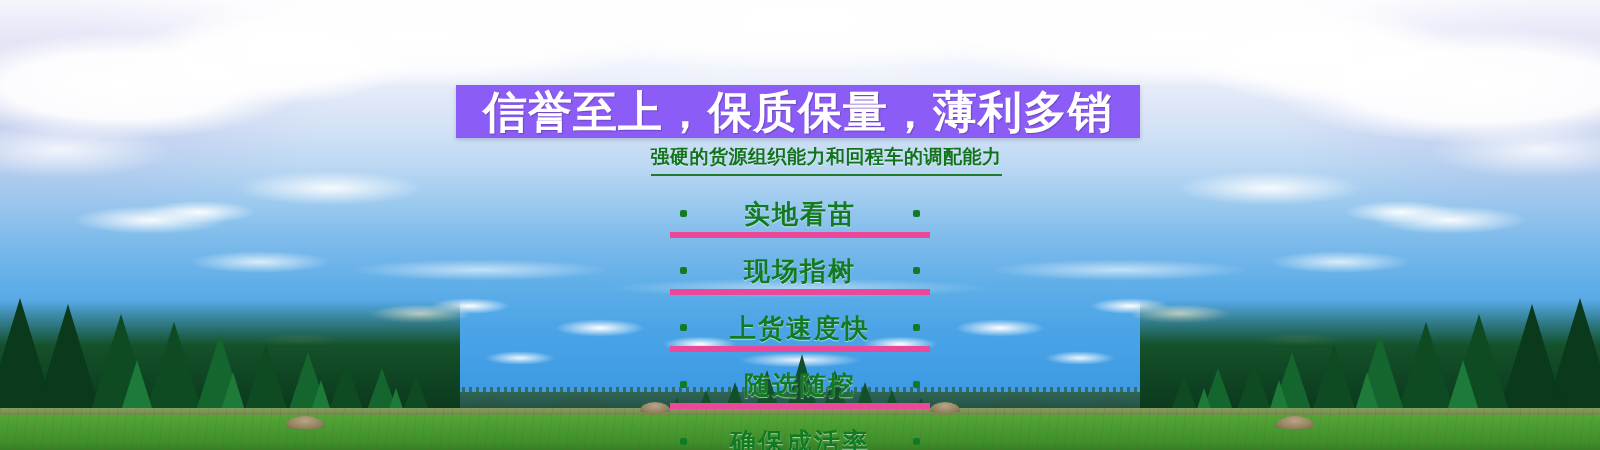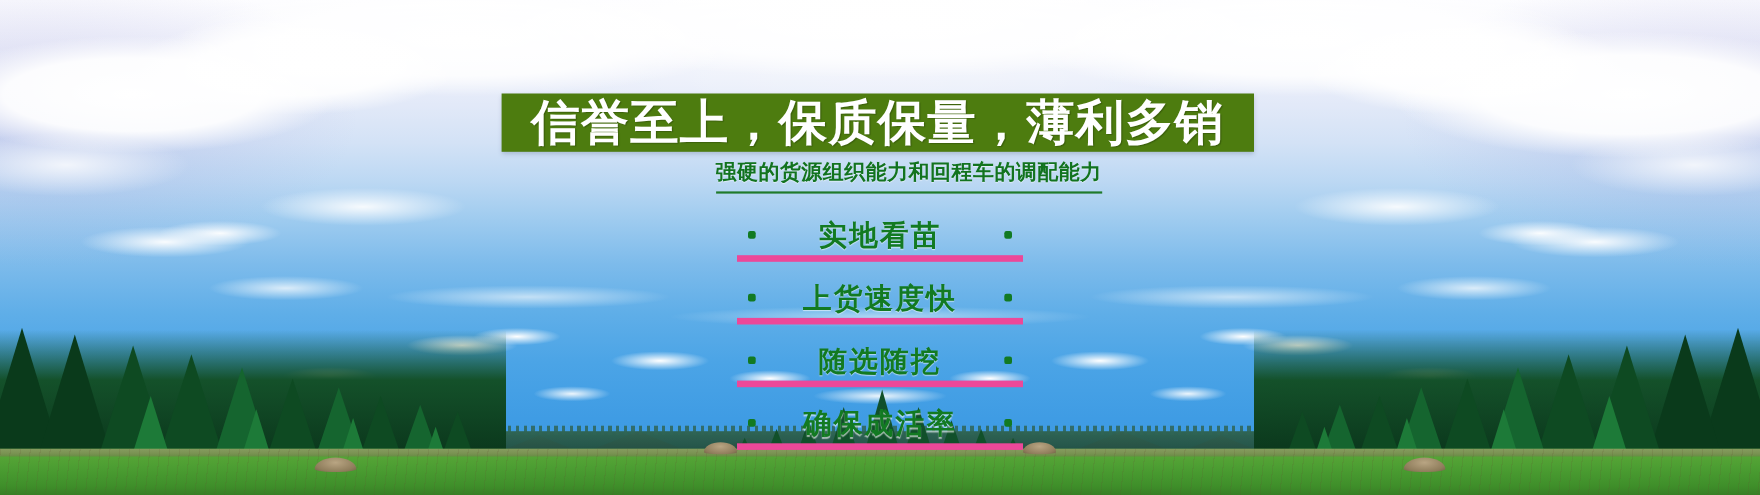--- a/index.html
+++ b/index.html
@@ -185,21 +185,21 @@
     left: 0; top: 0;
     width: 1600px; height: 450px;
     text-align: center;
   }
   .title-bar {
     position: absolute;
     left: 456px;
     top: 85px;
     width: 684px;
     height: 53px;
-    background: #4d7c0f;
+    background: #8b5cf6;
     box-shadow: 0 2px 4px rgba(40,60,90,0.22);
     display: flex;
     align-items: center;
     justify-content: center;
   }
   .title-text {
     color: #ffffff;
     font-size: 44px;
     font-weight: bold;
     letter-spacing: 1px;
@@ -360,20 +360,25 @@
     </div>
 
     <div class="feature-list">
 
       <div class="feature-item">
         <span class="dot dot-left"></span>
         <span class="feature-label">实地看苗</span>
         <span class="dot dot-right"></span>
       </div>
 
+      <div class="feature-item">
+        <span class="dot dot-left"></span>
+        <span class="feature-label">现场指树</span>
+        <span class="dot dot-right"></span>
+      </div>
 
       <div class="feature-item">
         <span class="dot dot-left"></span>
         <span class="feature-label">上货速度快</span>
         <span class="dot dot-right"></span>
       </div>
 
       <div class="feature-item">
         <span class="dot dot-left"></span>
         <span class="feature-label">随选随挖</span>

